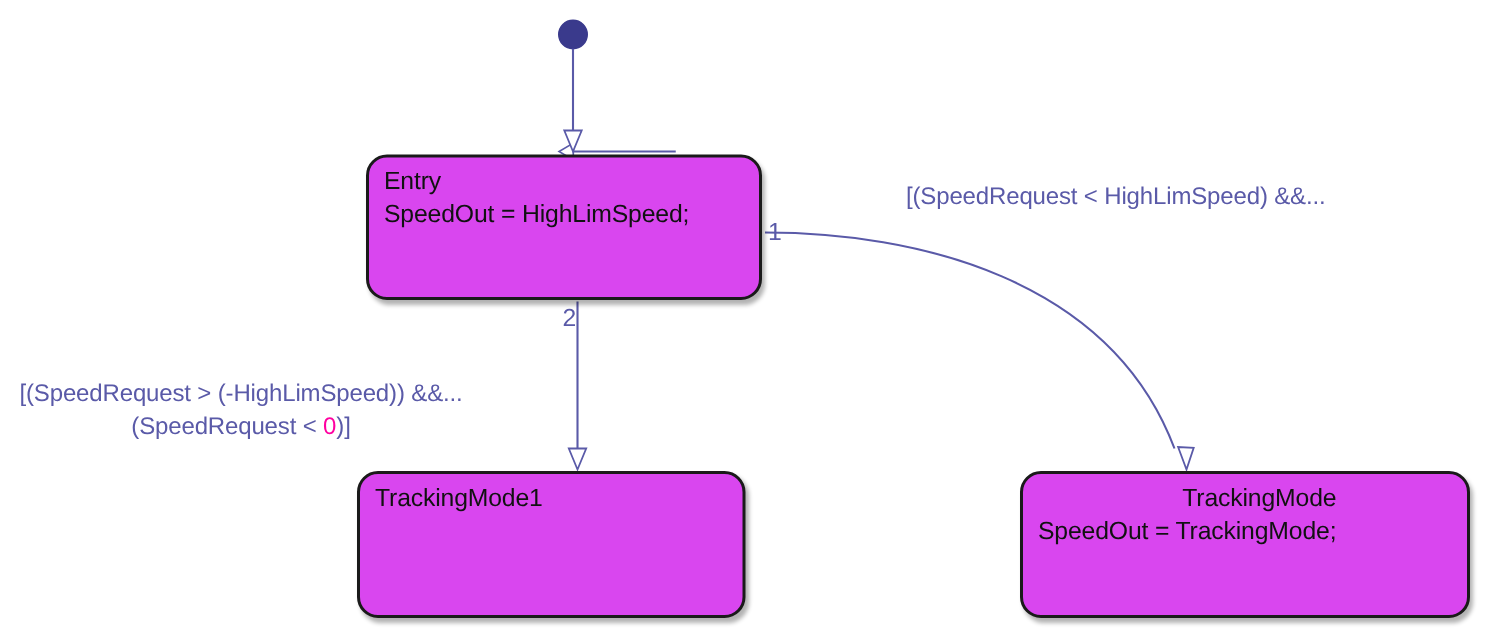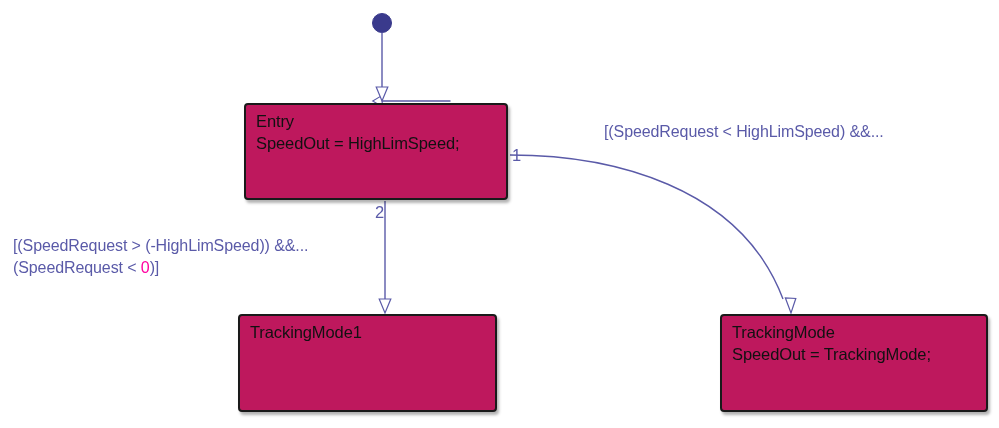--- a/index.html
+++ b/index.html
@@ -19,23 +19,23 @@
     position: absolute;
     left: 0;
     top: 0;
     width: 999px;
     height: 428px;
     overflow: visible;
   }
   .state-box {
     position: absolute;
     box-sizing: border-box;
-    background: #be185d;
+    background: #d946ef;
     border: 2px solid #1a1a1a;
-    border-radius: 4px;
+    border-radius: 14px;
     box-shadow: 2px 3px 3px rgba(0,0,0,0.30);
     z-index: 2;
   }
   .state-text {
     position: absolute;
     left: 10px;
     top: 5px;
     color: #111111;
     font-size: 16.5px;
     line-height: 22px;
@@ -102,33 +102,33 @@
       <span class="state-action">SpeedOut = HighLimSpeed;</span>
     </div>
   </div>
 
   <div class="state-box" style="left:238px; top:314px; width:259px; height:98px;padding-left:43px;">
     <div class="state-text">
       <span class="state-name">TrackingMode1</span>
     </div>
   </div>
 
-  <div class="state-box" style="left:720px; top:314px; width:268px; height:98px;">
+  <div class="state-box" style="left:680px; top:314px; width:300px; height:98px;text-align:right;">
     <div class="state-text">
       <span class="state-name">TrackingMode</span>
       <span class="state-action">SpeedOut = TrackingMode;</span>
     </div>
   </div>
 
   <div class="trans-num" style="left:512px; top:146px;">1</div>
 
   <div class="trans-label" style="left:604px; top:121px;">
     <div>[(SpeedRequest &lt; HighLimSpeed) &amp;&amp;...</div>
   </div>
 
   <div class="trans-num" style="left:375px; top:203px;">2</div>
 
-  <div class="trans-label" style="left:13px; top:235px;">
+  <div class="trans-label" style="left:13px; top:252px;text-align:center;">
     <div>[(SpeedRequest &gt; (-HighLimSpeed)) &amp;&amp;...</div>
     <div><span>(SpeedRequest &lt; </span><span class="zero">0</span><span>)]</span></div>
   </div>
 
 </div>
 
 </body></html>

